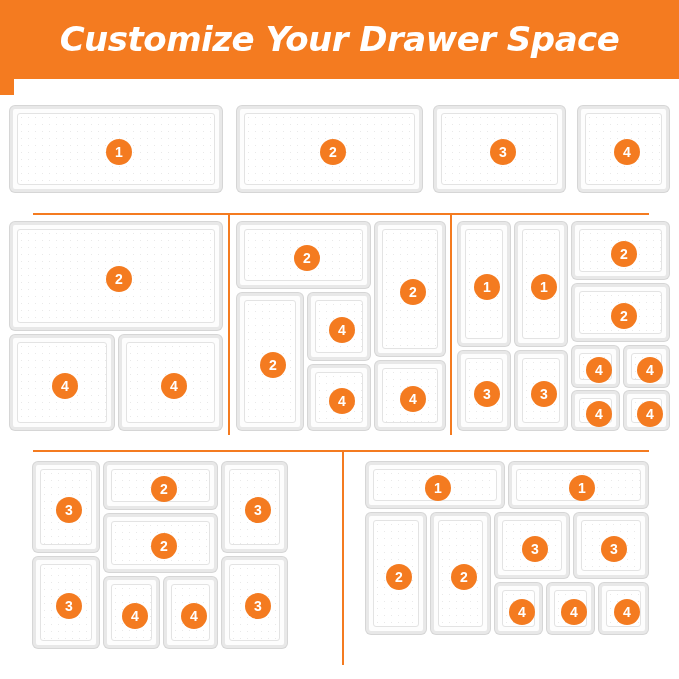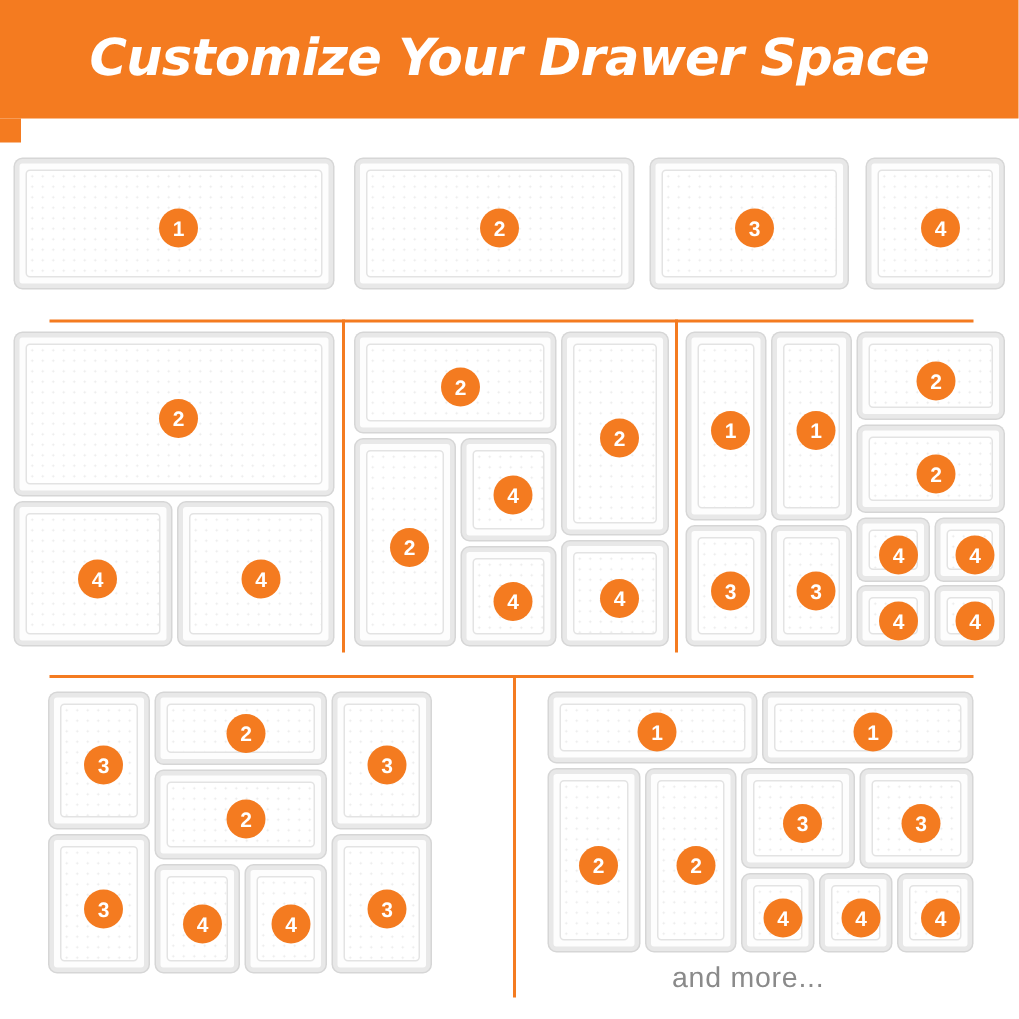--- a/index.html
+++ b/index.html
@@ -251,15 +251,14 @@
       </div>
     </div>
   <div id="dividers">
       <div class="divider" style="left: 33px; top: 213px; width: 616px; height: 2px;"></div>
       <div class="divider" style="left: 33px; top: 450px; width: 616px; height: 2px;"></div>
       <div class="divider" style="left: 228px; top: 213px; width: 2px; height: 222px;"></div>
       <div class="divider" style="left: 450px; top: 213px; width: 2px; height: 222px;"></div>
       <div class="divider" style="left: 342px; top: 452px; width: 2px; height: 213px;"></div>
     </div>
 
-  <div class="andmore" style="left:448px; top:642px;">and more...</div>
 
 </div>
 
 </body></html>

